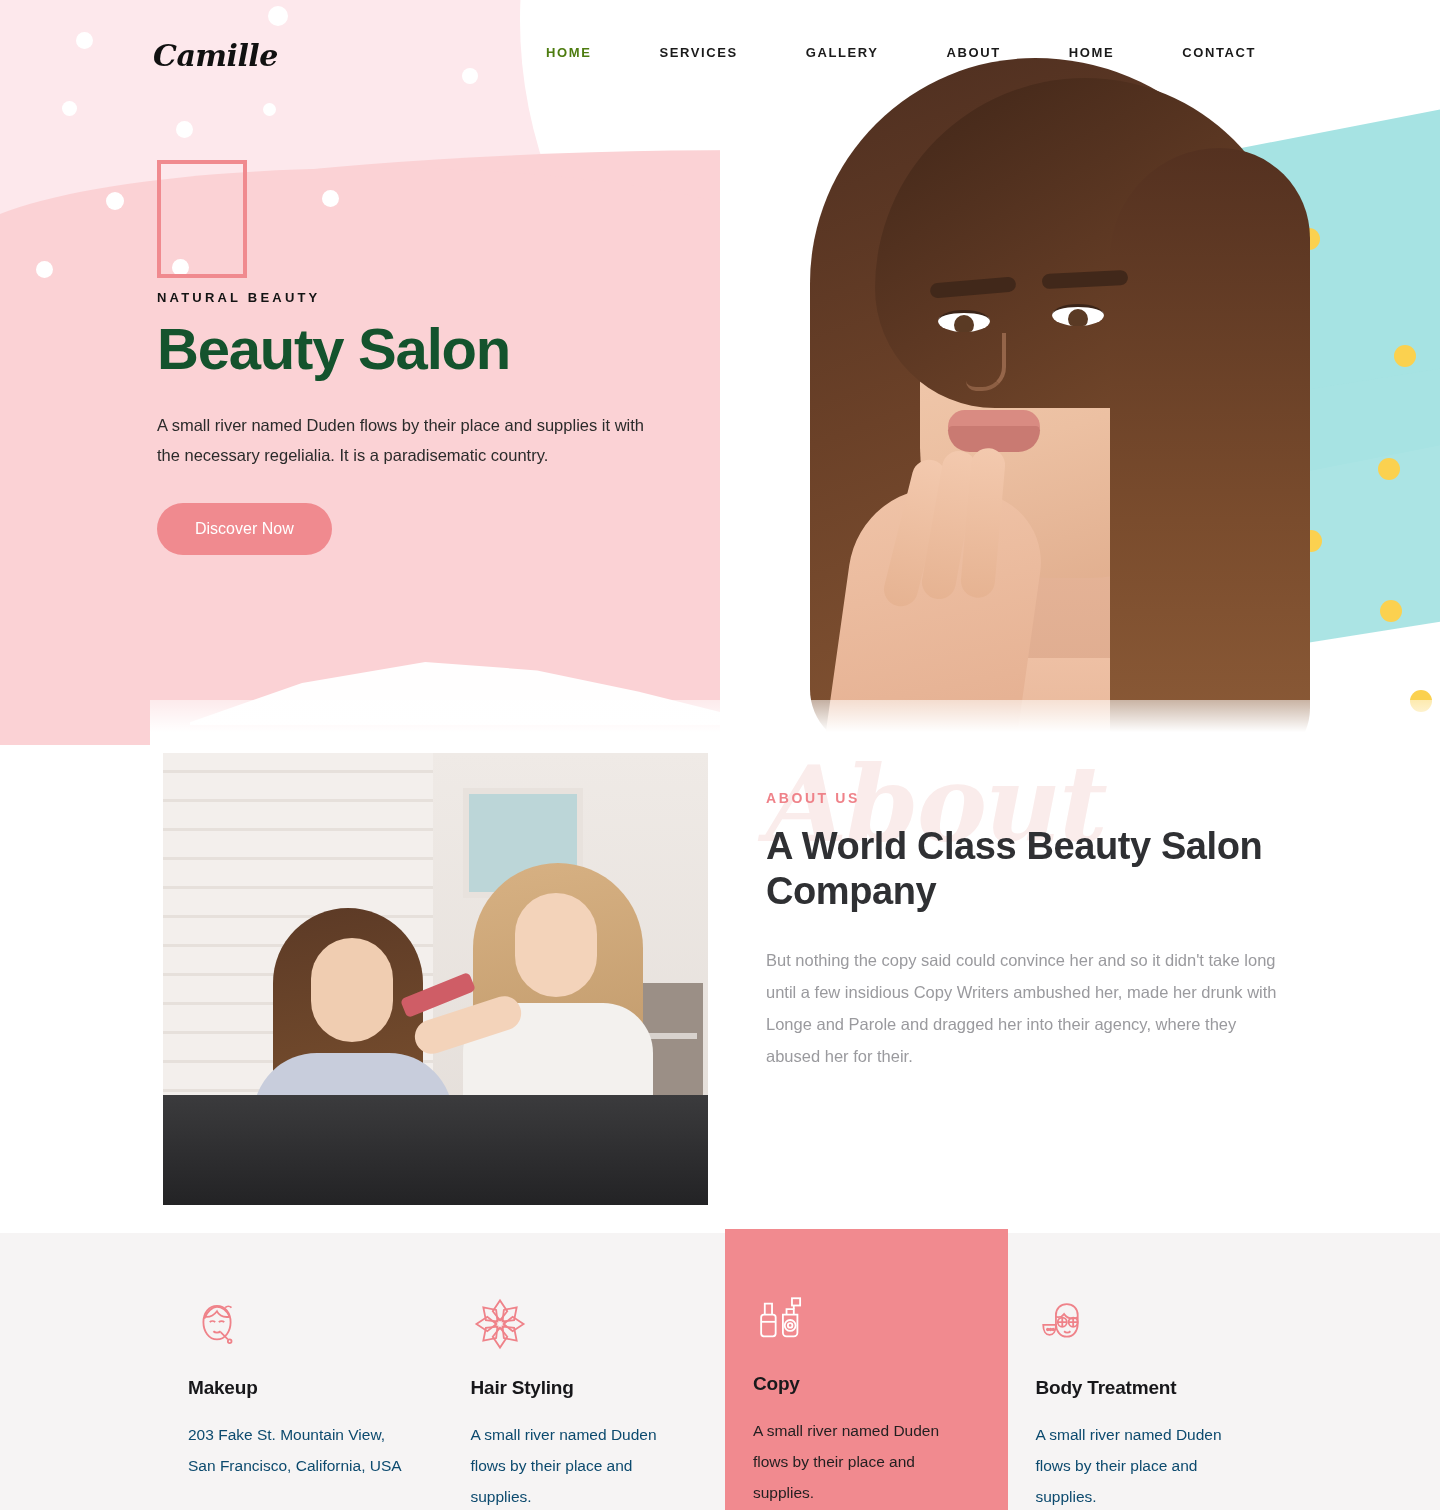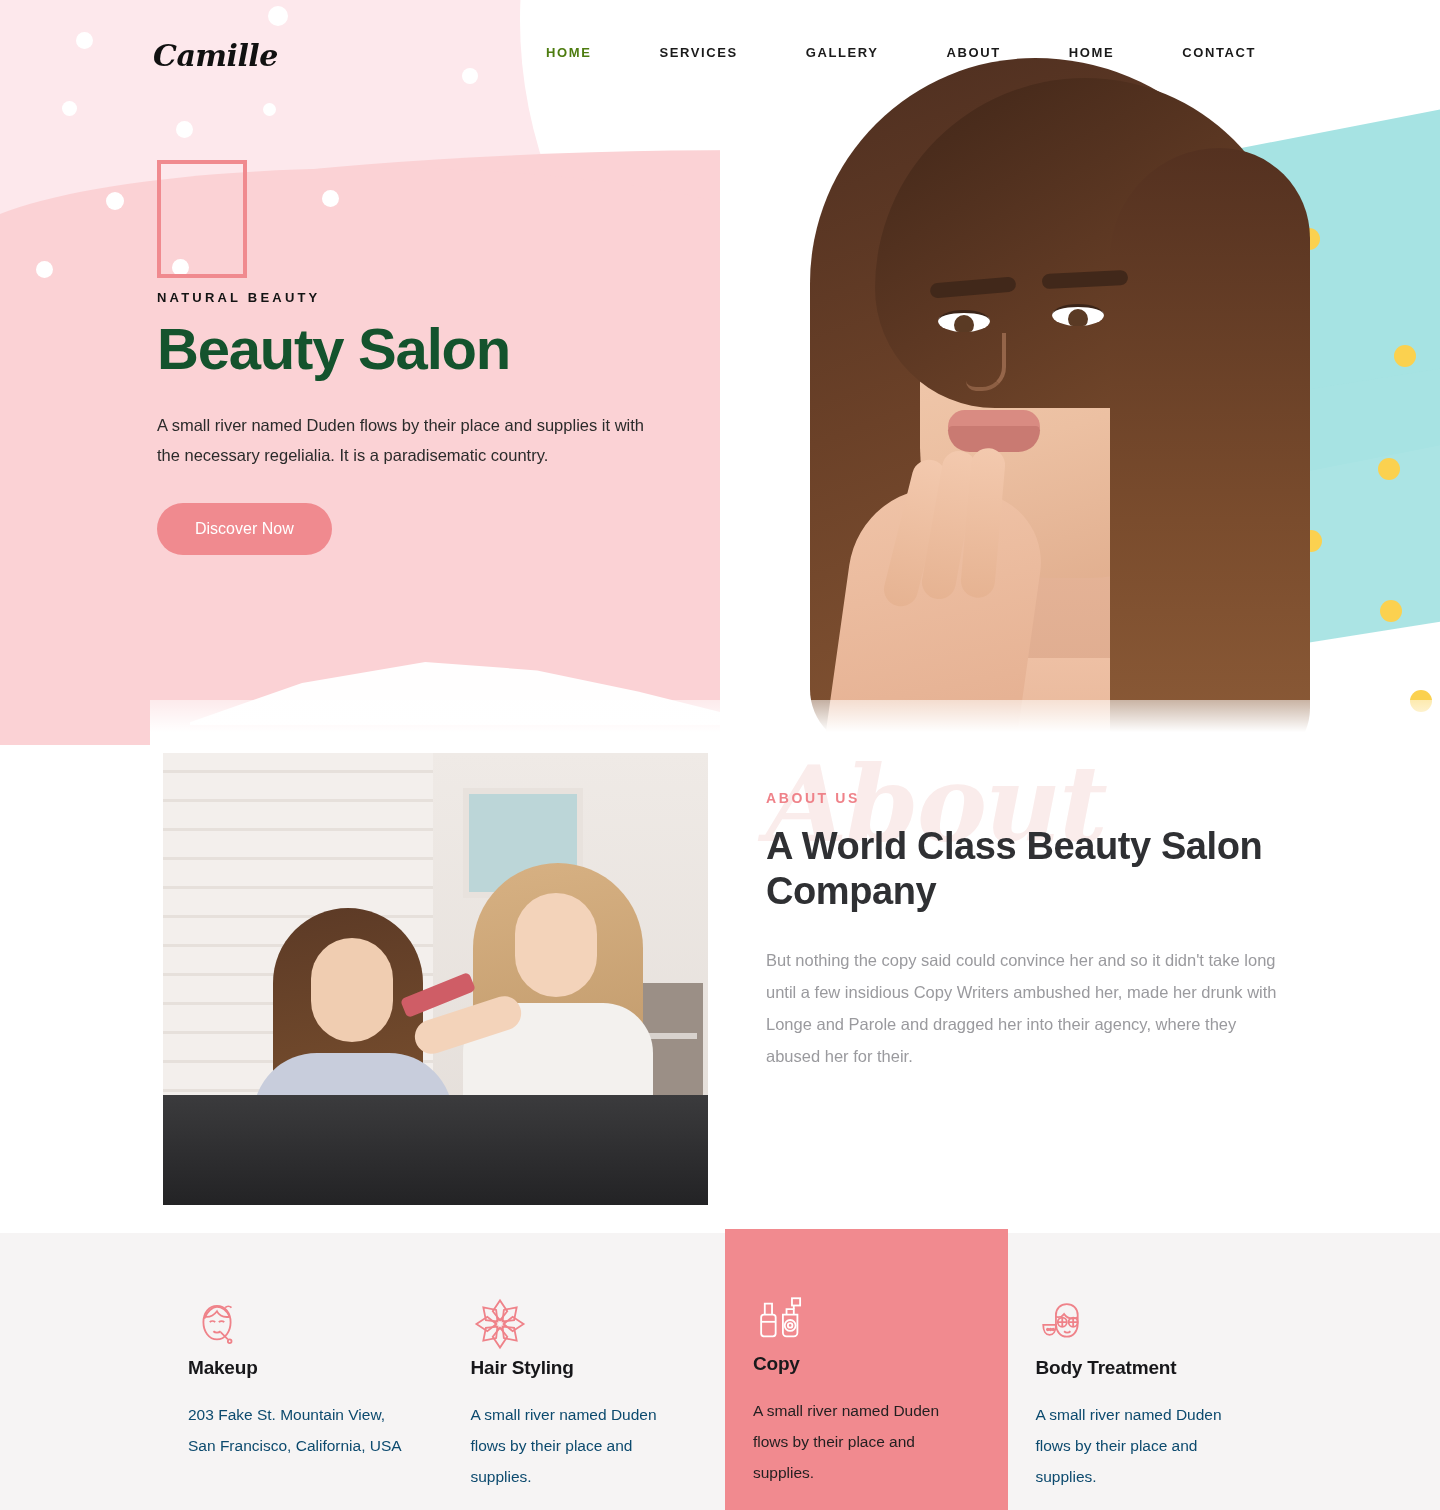--- a/index.html
+++ b/index.html
@@ -268,21 +268,21 @@
     display:grid; grid-template-columns:repeat(4, 1fr);
   }
   .svc-card { position:relative; padding:62px 34px 0 28px; }
   .svc-card.highlight {
     background:#f18a8f;
     padding:62px 34px 60px 28px;
     margin-top:-4px;
   }
   .svc-icon { width:58px; height:58px; display:block; }
   .svc-name {
-    margin-top:4px;
+    margin-top:24px;
     font-size:19px; font-weight:800; color:#17171a; letter-spacing:-.2px;
   }
   .svc-card.highlight .svc-name { color:#19191b; }
   .svc-desc {
     margin-top:20px;
     font-size:15.5px; line-height:2; color:#0c4a6e;
   }
   .svc-card.highlight .svc-desc { color:#221f20; }
 </style>
 </head>

